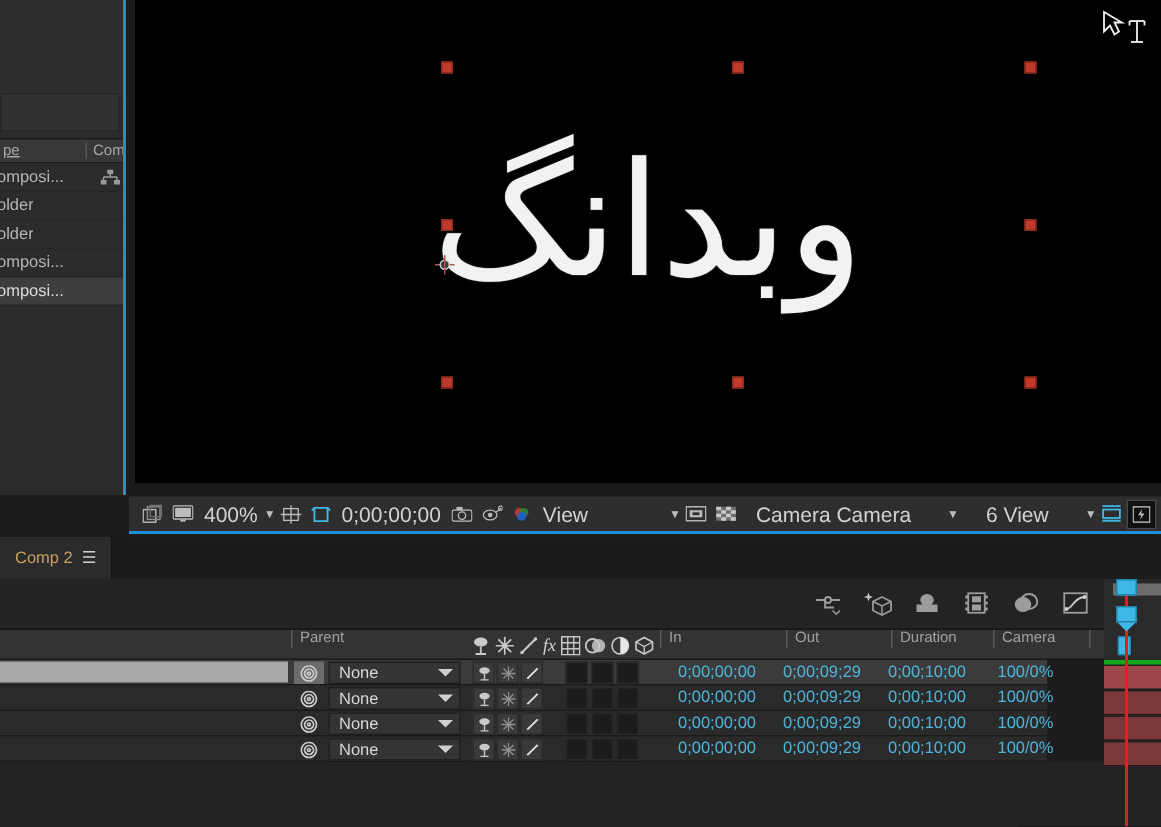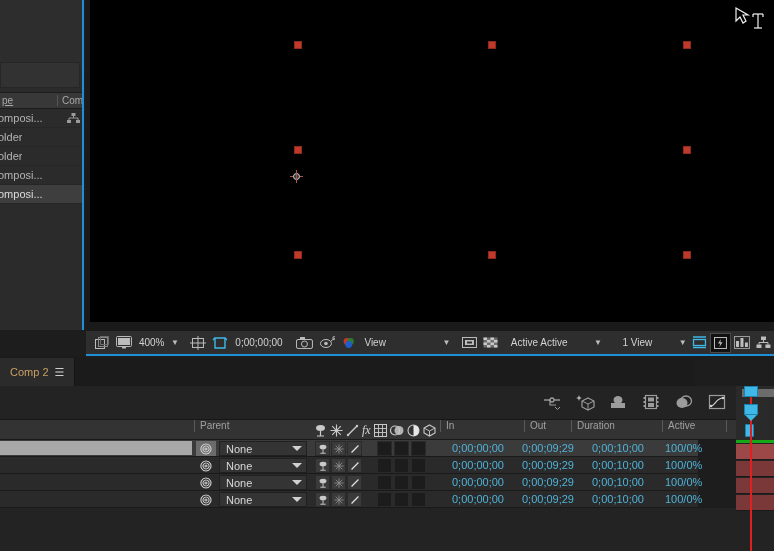--- a/index.html
+++ b/index.html
@@ -92,21 +92,21 @@
   .comp-toolbar {
     position:absolute; left:86px; top:330px; width:688px; height:26px;
     background:#2e2e2e; border-top:1px solid #1a1a1a;
     display:flex; align-items:center; gap:0px;
     border-bottom:2px solid #1f8fd6;
   }
   .tb-btn {
     height:20px; min-width:20px; display:flex; align-items:center; justify-content:center;
     padding:0 3px; color:#bdbdbd;
   }
-  .tb-text { color:#d2d2d2; font-size:10px; padding:0 4px; white-space:nowrap; }
+  .tb-text { color:#d2d2d2; font-size:14px; padding:0 4px; white-space:nowrap; }
   .tb-arrow { width:13px; text-align:center; color:#bdbdbd; font-size:8px; }
   .tb-sep { width:6px; }
 
   
   .tl-tabbar {
     position:absolute; left:0; top:358px; width:694px; height:28px;
     background:#1b1b1b;
   }
   .tl-tab {
     position:absolute; left:0; top:0; width:75px; height:28px;
@@ -263,20 +263,21 @@
       <div class="proj-row selected">
         <span class="pname">omposi...</span>
       </div>
     </div>
   </div>
   <div class="left-bottom-fill"></div>
 
   <div class="comp-viewer">
     <div class="comp-canvas">
 
+      <div class="arabic-text">وبدانگ</div>
 
       <div class="sel-handle" style="left:204px; top:41px;"></div>
       <div class="sel-handle" style="left:398px; top:41px;"></div>
       <div class="sel-handle" style="left:593px; top:41px;"></div>
       <div class="sel-handle" style="left:204px; top:146px;"></div>
       <div class="sel-handle" style="left:593px; top:146px;"></div>
       <div class="sel-handle" style="left:204px; top:251px;"></div>
       <div class="sel-handle" style="left:398px; top:251px;"></div>
       <div class="sel-handle" style="left:593px; top:251px;"></div>
 
@@ -371,23 +372,23 @@
             <rect x="7.5" y="1.5" width="3.5" height="2.5"></rect>
           <rect x="4" y="4" width="3.5" height="2.5"></rect>
             <rect x="11" y="4" width="3.5" height="2.5"></rect>
           <rect x="0.5" y="6.5" width="3.5" height="2.5"></rect>
             <rect x="7.5" y="6.5" width="3.5" height="2.5"></rect>
           <rect x="4" y="9" width="3.5" height="2.5"></rect>
             <rect x="11" y="9" width="3.5" height="2.5"></rect>
         </g>
       </svg>
     </div>
-    <span class="tb-text" style="margin-left:6px;">Active Active</span>
+    <span class="tb-text" style="margin-left:6px;">Camera Camera</span>
     <span class="tb-arrow" style="margin-left:20px;">▼</span>
-    <span class="tb-text" style="margin-left:14px;">1 View</span>
+    <span class="tb-text" style="margin-left:14px;">6 View</span>
     <span class="tb-arrow" style="margin-left:20px;">▼</span>
     <div class="tb-btn">
       <svg width="15" height="13" viewBox="0 0 15 13">
           <rect x="1.5" y="3.5" width="12" height="6" fill="none" stroke="#3fb8e8" stroke-width="1.3"></rect>
           <path d="M1 1 H14 M1 11.5 H14" stroke="#3fb8e8" stroke-width="1.3"></path>
         </svg>
     </div>
     <div class="tb-btn" style="background:#111;border:1px solid #4a4a4a;">
       <svg width="13" height="12" viewBox="0 0 13 12">
           <rect x="0.5" y="0.5" width="12" height="11" fill="none" stroke="#bdbdbd"></rect>
@@ -531,27 +532,27 @@
     </div>
 
     <div class="ch" style="left:440px;">
       <span class="bar"></span>
         <span>In</span>
     </div>
     <div class="ch" style="left:524px;">
       <span class="bar"></span>
         <span>Out</span>
     </div>
-    <div class="ch" style="left:571px;">
+    <div class="ch" style="left:594px;">
       <span class="bar"></span>
         <span>Duration</span>
     </div>
     <div class="ch" style="left:662px;">
       <span class="bar"></span>
-        <span>Active</span>
+        <span>Camera</span>
     </div>
     <div class="ch" style="left:726px;">
         <span class="bar"></span>
       </div>
   </div>
 
   <div class="tl-rows">
 
     <div class="tl-row selected">
       <div class="row-namecell">

